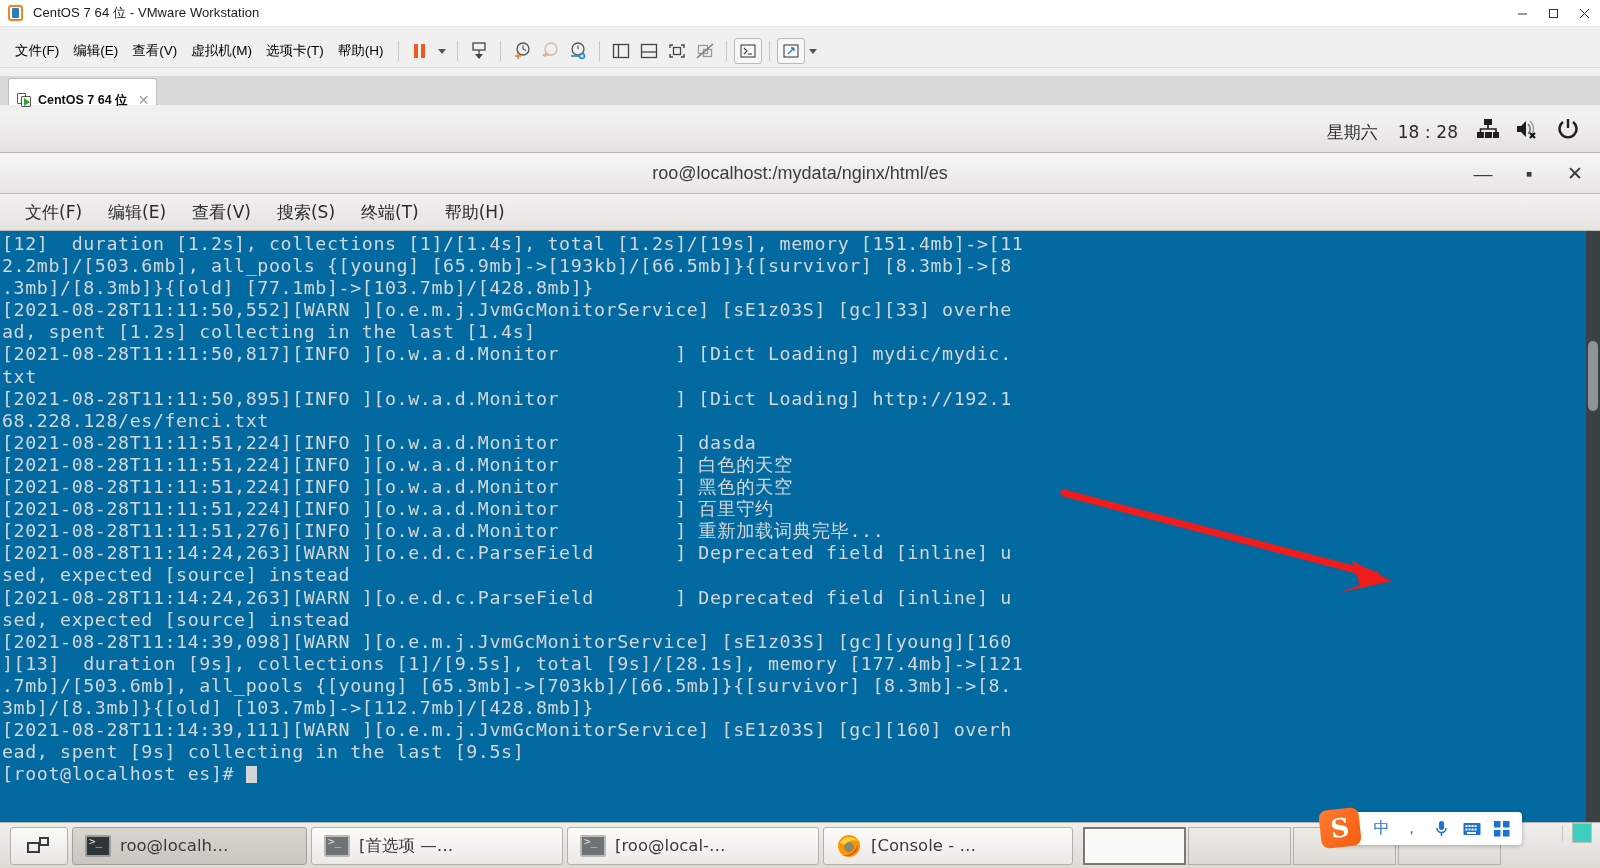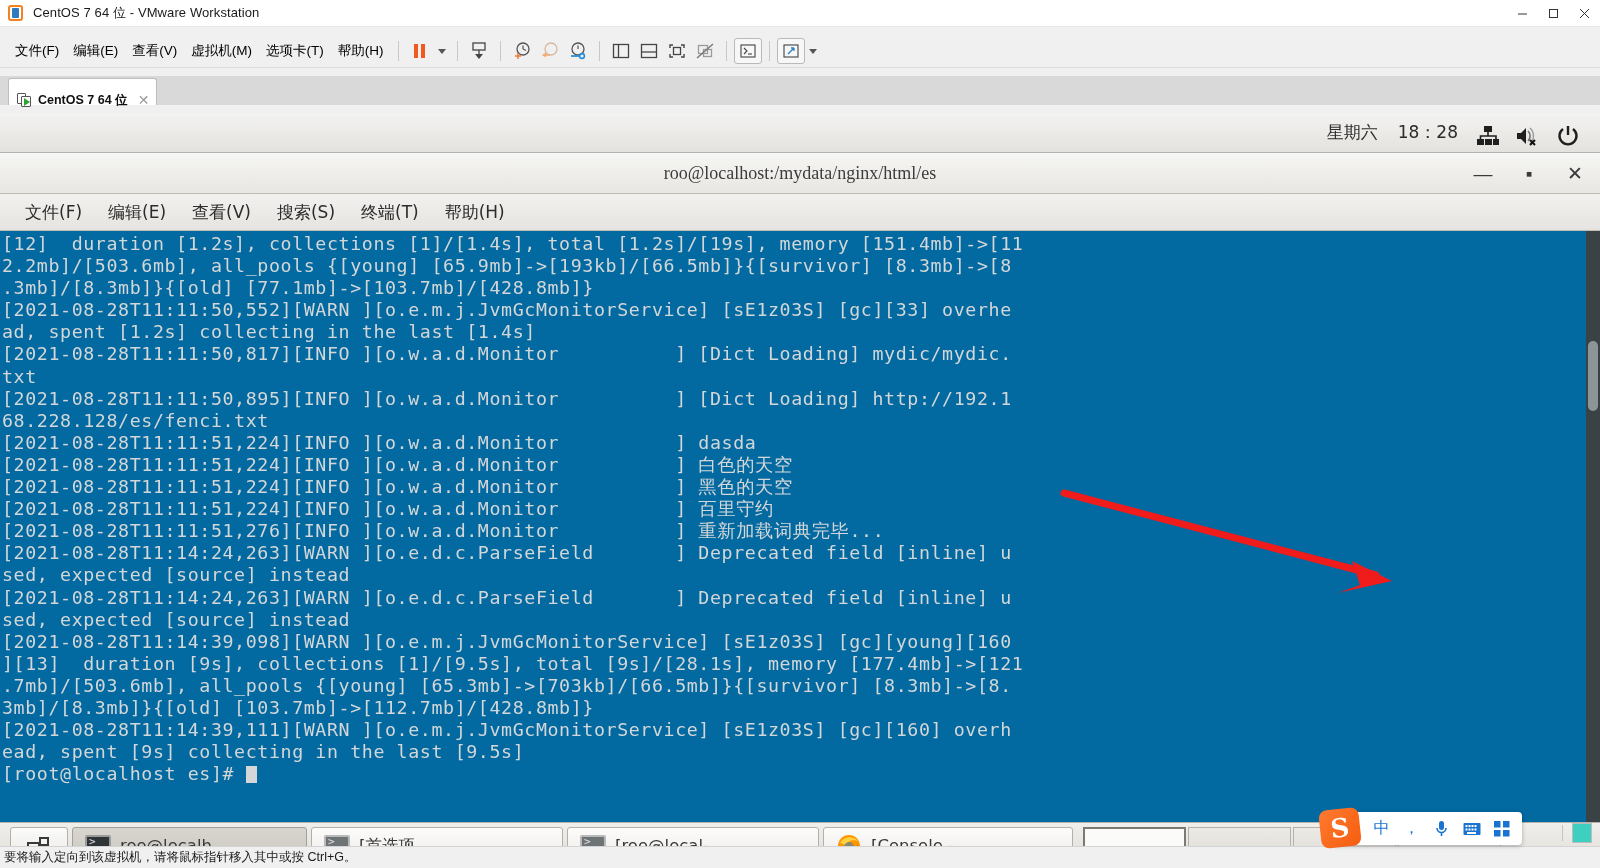--- a/index.html
+++ b/index.html
@@ -117,38 +117,38 @@
   .gp-foot {
     width: 26px; height: 24px; margin-left: 14px; margin-right: 7px;
     position: relative; flex: 0 0 26px;
   }
   .gp-foot i {
     position: absolute; width: 9px; height: 9px; border-radius: 50%;
   }
   .gp-item {
     font-size: 17px; color: #2b2b2b; padding: 6px 14px; white-space: nowrap;
   }
-  .gp-right { margin-left: auto; display: flex; align-items: flex-end; gap: 0; padding-right: 12px; }
+  .gp-right { margin-left: auto; display: flex; align-items: flex-start; gap: 0; padding-right: 12px; }
   .gp-clock { font-size: 17px; color: #2b2b2b; padding: 6px 10px; white-space: nowrap; }
   .gp-ico { width: 40px; height: 28px; display: flex; align-items: center; justify-content: center; }
 
   
   .term-win {
     flex: 1 1 auto; display: flex; flex-direction: column;
     background: #2d3436; min-height: 0;
   }
   .term-titlebar {
     height: 41px; flex: 0 0 41px;
     background: linear-gradient(to bottom,#f6f6f4 0%,#e8e6e2 100%);
     border-bottom: 1px solid #bdbab4;
     display: flex; align-items: center; justify-content: center;
     position: relative;
   }
   .term-title {
-    font-size: 18px; color: #3c3c3c; font-family: Liberation Serif, serif;
+    font-size: 18px; color: #3c3c3c; font-family: Liberation Sans, sans-serif;
   }
   .term-wbtns { position: absolute; right: 14px; top: 0; height: 41px; display: flex; align-items: center; gap: 24px; }
   .term-wbtn { font-size: 19px; color: #3a3a3a; width: 22px; text-align: center; }
 
   .term-menubar {
     height: 37px; flex: 0 0 37px;
     background: linear-gradient(to bottom,#f2f1ef 0%,#e6e4e0 100%);
     border-bottom: 1px solid #c0bdb7;
     display: flex; align-items: center; padding-left: 12px;
   }
@@ -520,23 +520,20 @@
 
       <div class="wl-pager">
         <div class="pg active"></div>
         <div class="pg"></div>
         <div class="pg"></div>
         <div class="pg"></div>
       </div>
     </div>
   </div>
 
-  <div class="host-statusbar">
-    <span>要将输入定向到该虚拟机，请将鼠标指针移入其中或按 Ctrl+G。</span>
-  </div>
 
   <div id="ime-bar">
     <div id="ime-logo">S</div>
     <div class="ime-btn">中</div>
     <div class="ime-btn">，</div>
     <div class="ime-btn">
       <svg width="15" height="18" viewBox="0 0 15 18">
           <rect x="5" y="1" width="5" height="9" rx="2.5" fill="#1a73d0"></rect>
           <path d="M3,8 a4.5,4.5 0 0 0 9,0" stroke="#1a73d0" stroke-width="1.6" fill="none"></path>
           <line x1="7.5" y1="12.5" x2="7.5" y2="16" stroke="#1a73d0" stroke-width="1.6"></line>

